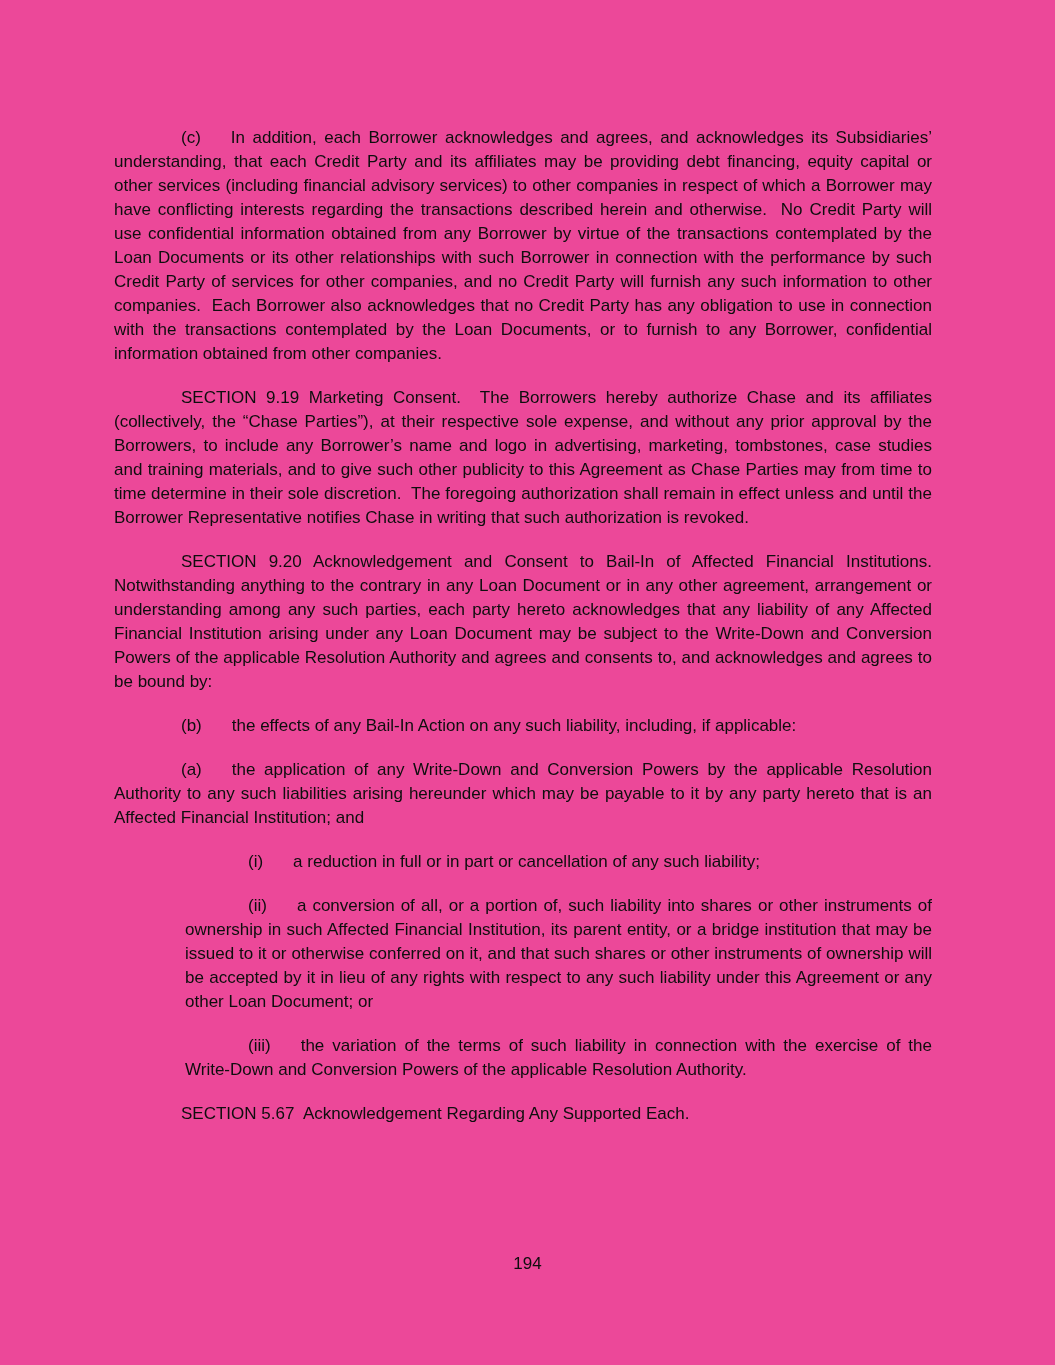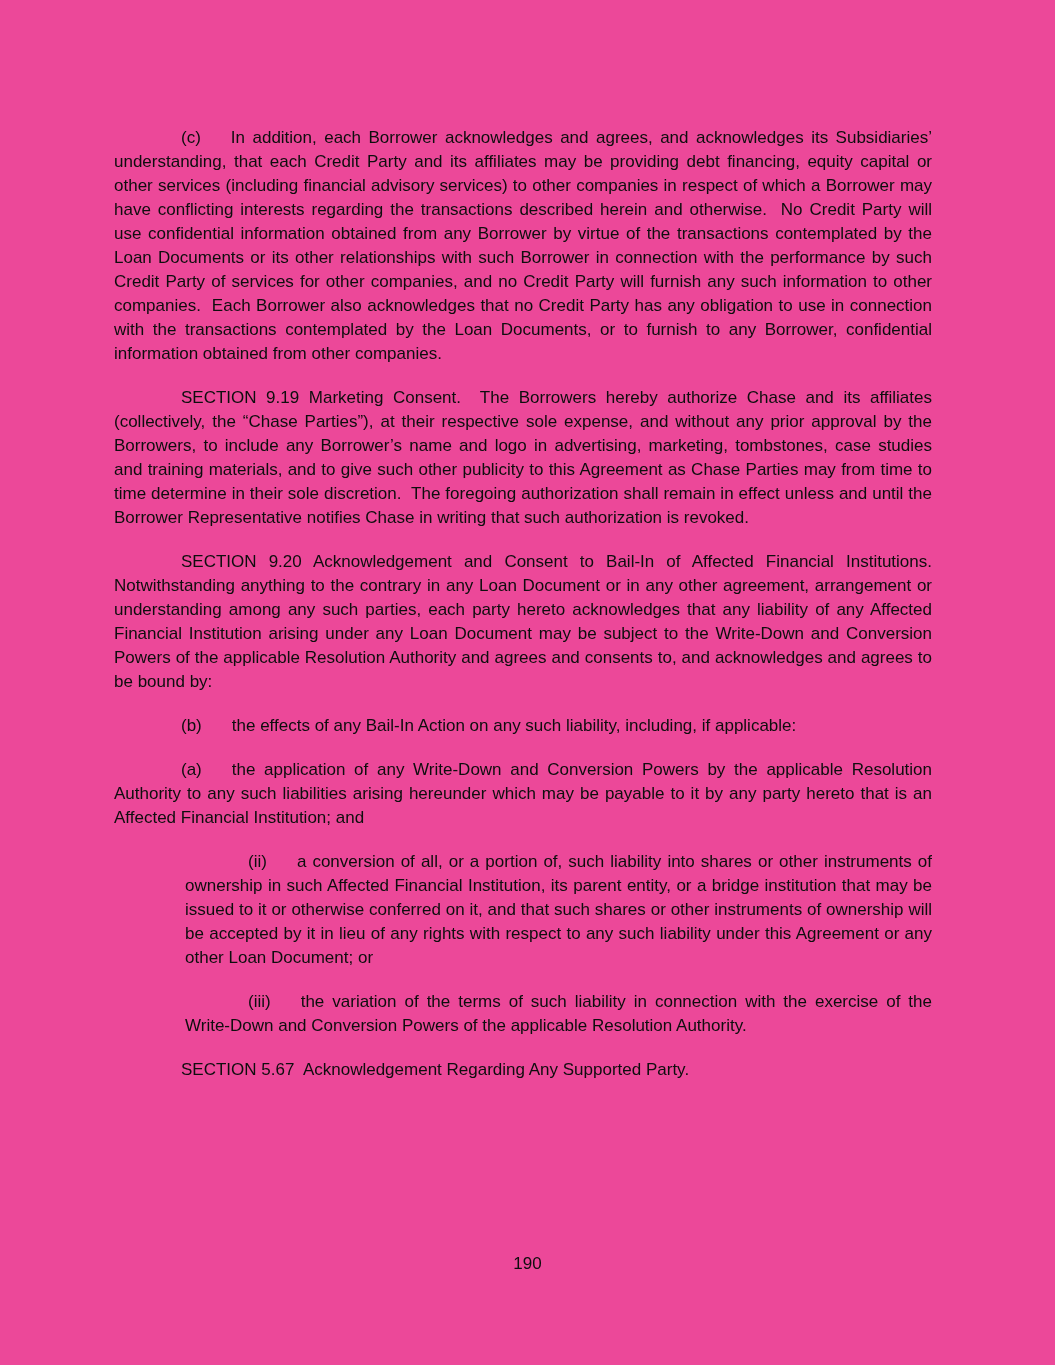--- a/index.html
+++ b/index.html
@@ -41,17 +41,18 @@
 </style>
 </head>
 <body>
 
 <div class="page">
   <p class="para"><span>(c)<span class="tab"></span>In addition, each Borrower acknowledges and agrees, and acknowledges its Subsidiaries’ understanding, that each Credit Party and its affiliates may be providing debt financing, equity capital or other services (including financial advisory services) to other companies in respect of which a Borrower may have conflicting interests regarding the transactions described herein and otherwise.  No Credit Party will use confidential information obtained from any Borrower by virtue of the transactions contemplated by the Loan Documents or its other relationships with such Borrower in connection with the performance by such Credit Party of services for other companies, and no Credit Party will furnish any such information to other companies.  Each Borrower also acknowledges that no Credit Party has any obligation to use in connection with the transactions contemplated by the Loan Documents, or to furnish to any Borrower, confidential information obtained from other companies.</span></p>
   <p class="para"><span>SECTION 9.19 </span><span class="u">Marketing Consent</span><span>.  The Borrowers hereby authorize Chase and its affiliates (collectively, the “</span><span class="u">Chase Parties</span><span>”), at their respective sole expense, and without any prior approval by the Borrowers, to include any Borrower’s name and logo in advertising, marketing, tombstones, case studies and training materials, and to give such other publicity to this Agreement as Chase Parties may from time to time determine in their sole discretion.  The foregoing authorization shall remain in effect unless and until the Borrower Representative notifies Chase in writing that such authorization is revoked.</span></p>
   <p class="para"><span>SECTION 9.20 </span><span class="u">Acknowledgement and Consent to Bail-In of Affected Financial Institutions</span><span>.  Notwithstanding anything to the contrary in any Loan Document or in any other agreement, arrangement or understanding among any such parties, each party hereto acknowledges that any liability of any Affected Financial Institution arising under any Loan Document may be subject to the Write-Down and Conversion Powers of the applicable Resolution Authority and agrees and consents to, and acknowledges and agrees to be bound by:</span></p>
   <p class="para"><span>(b)<span class="tab"></span>the effects of any Bail-In Action on any such liability, including, if applicable:</span></p>
   <p class="para"><span>(a)<span class="tab"></span>the application of any Write-Down and Conversion Powers by the applicable Resolution Authority to any such liabilities arising hereunder which may be payable to it by any party hereto that is an Affected Financial Institution; and</span></p>
+  <p class="para level1"><span>(i)<span class="tab"></span>a reduction in full or in part or cancellation of any such liability;</span></p>
   <p class="para level1"><span>(ii)<span class="tab"></span>a conversion of all, or a portion of, such liability into shares or other instruments of ownership in such Affected Financial Institution, its parent entity, or a bridge institution that may be issued to it or otherwise conferred on it, and that such shares or other instruments of ownership will be accepted by it in lieu of any rights with respect to any such liability under this Agreement or any other Loan Document; or</span></p>
   <p class="para level1"><span>(iii)<span class="tab"></span>the variation of the terms of such liability in connection with the exercise of the Write-Down and Conversion Powers of the applicable Resolution Authority.</span></p>
-  <p class="para"><span>SECTION 5.67  </span><span class="u">Acknowledgement Regarding Any Supported Party</span><span>.</span></p>
-  <div class="pagenum">190</div>
+  <p class="para"><span>SECTION 5.67  </span><span class="u">Acknowledgement Regarding Any Supported Each</span><span>.</span></p>
+  <div class="pagenum">194</div>
 </div>
 
 </body></html>

